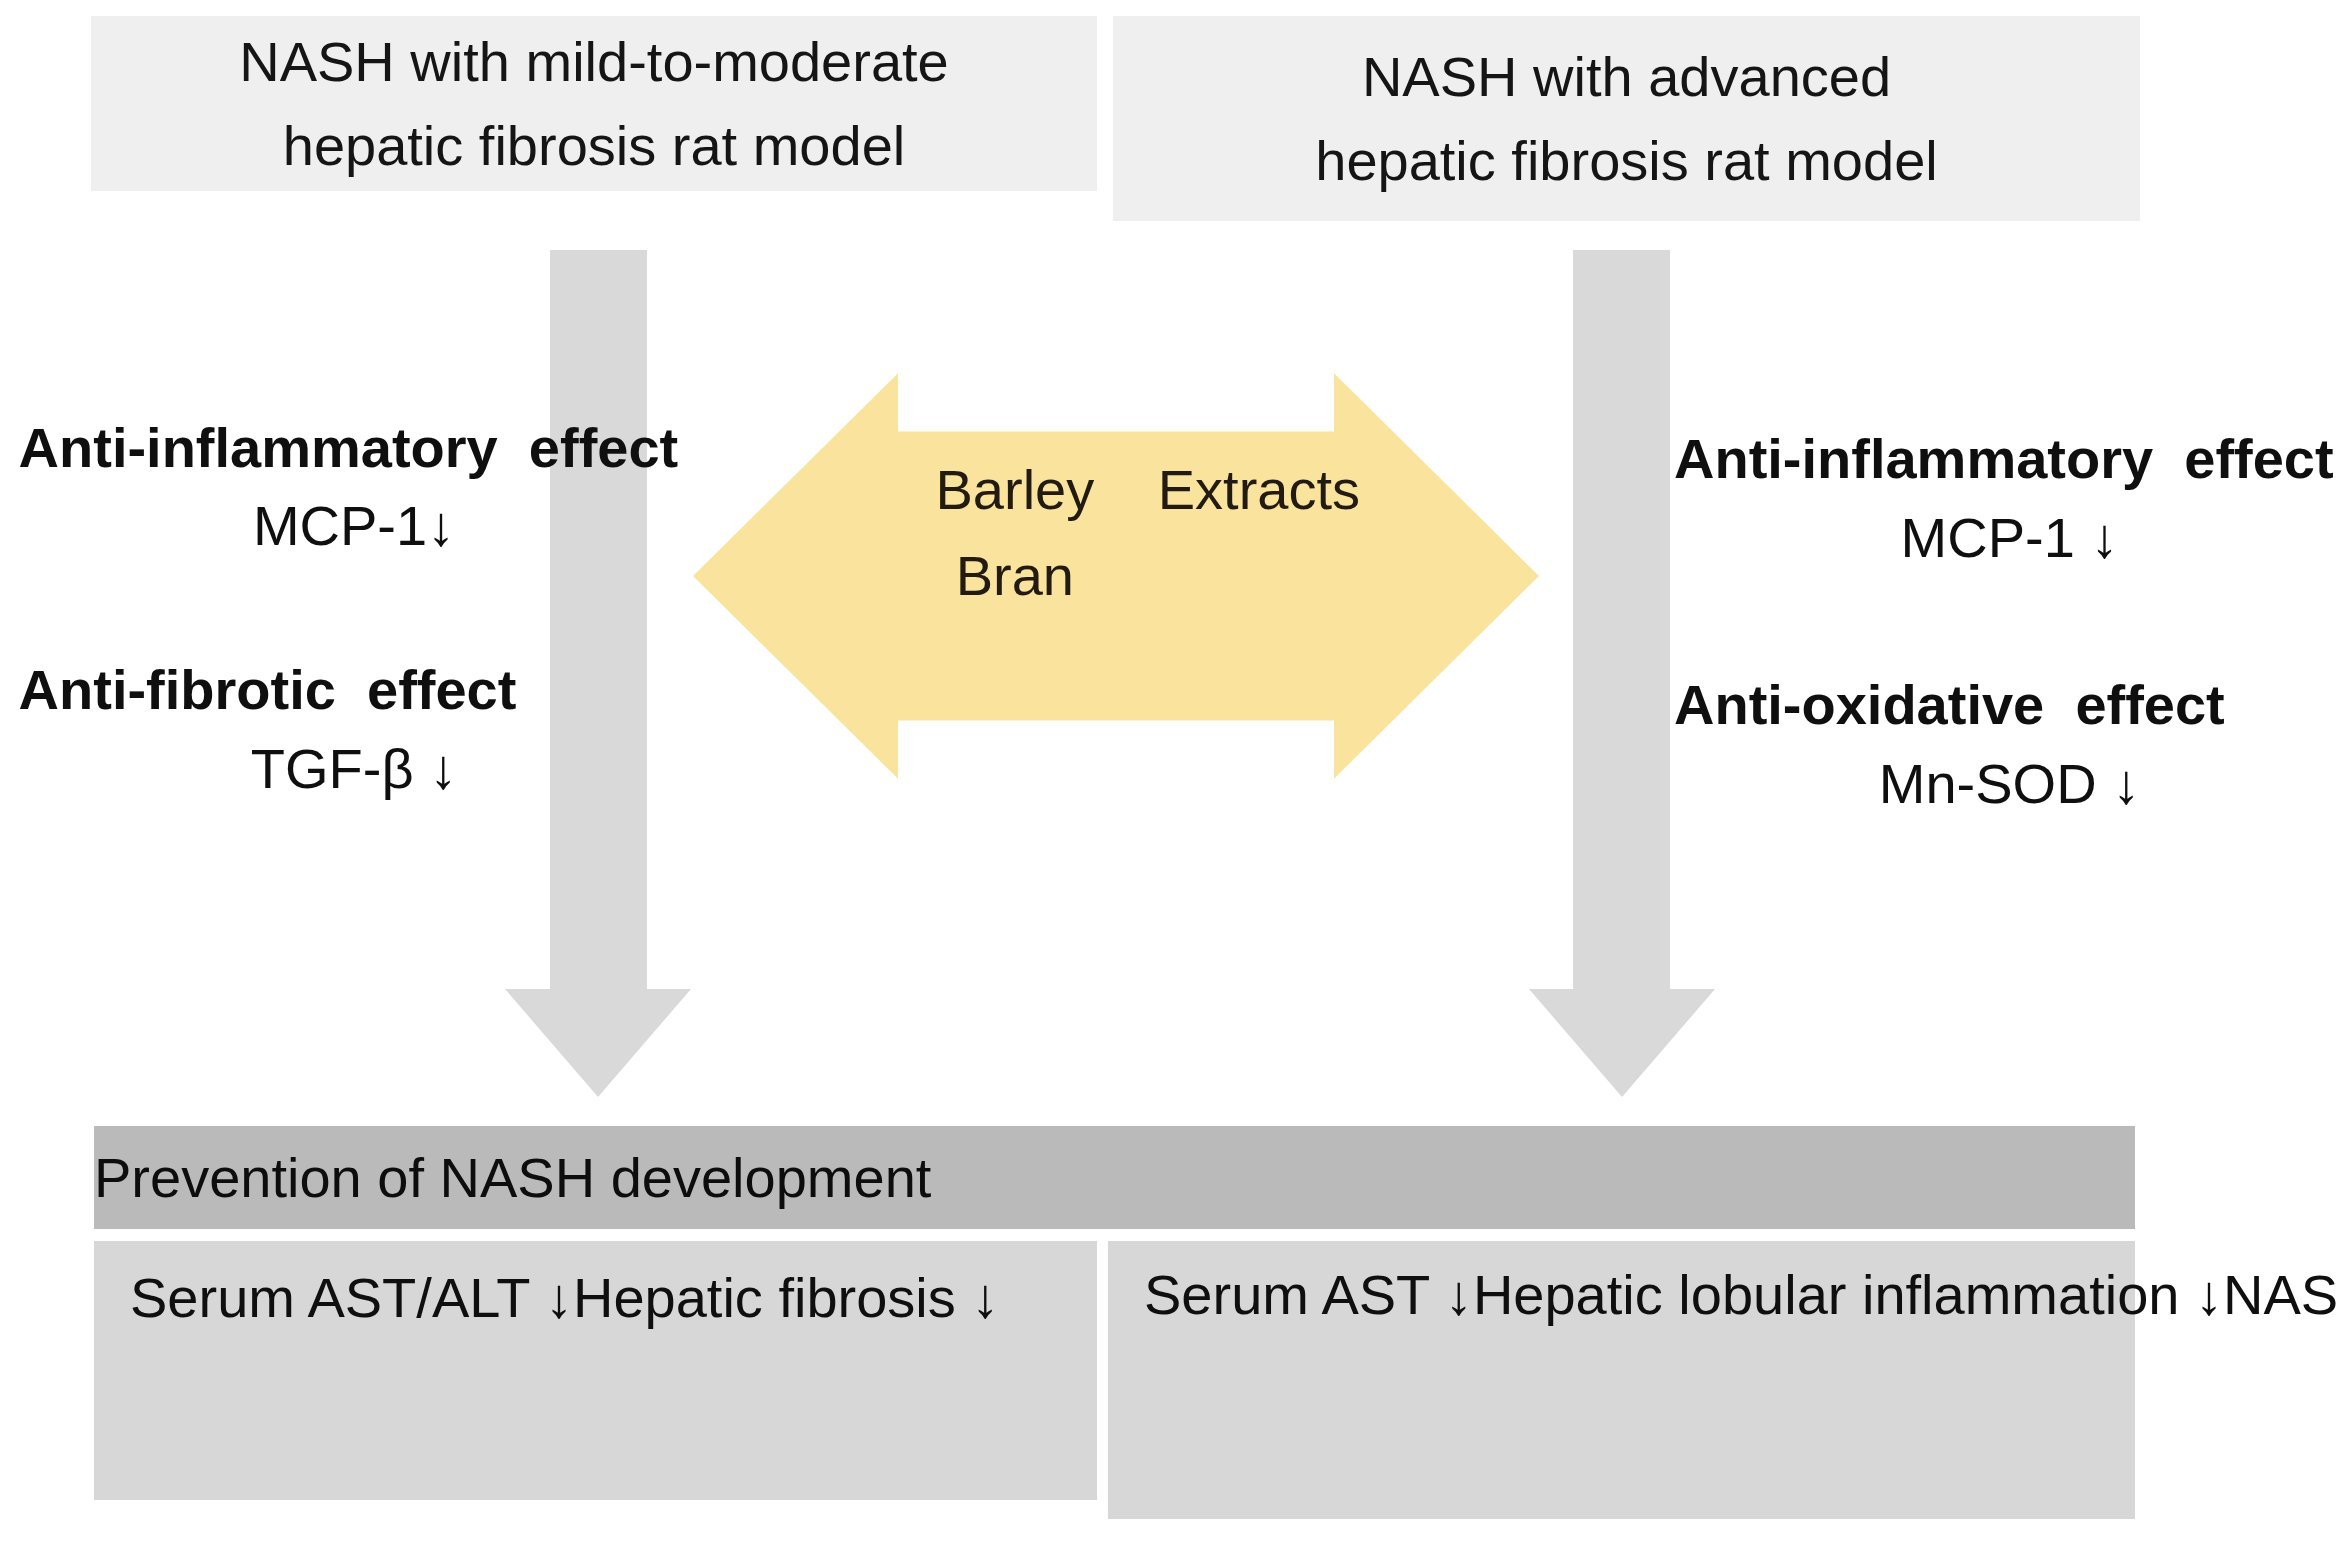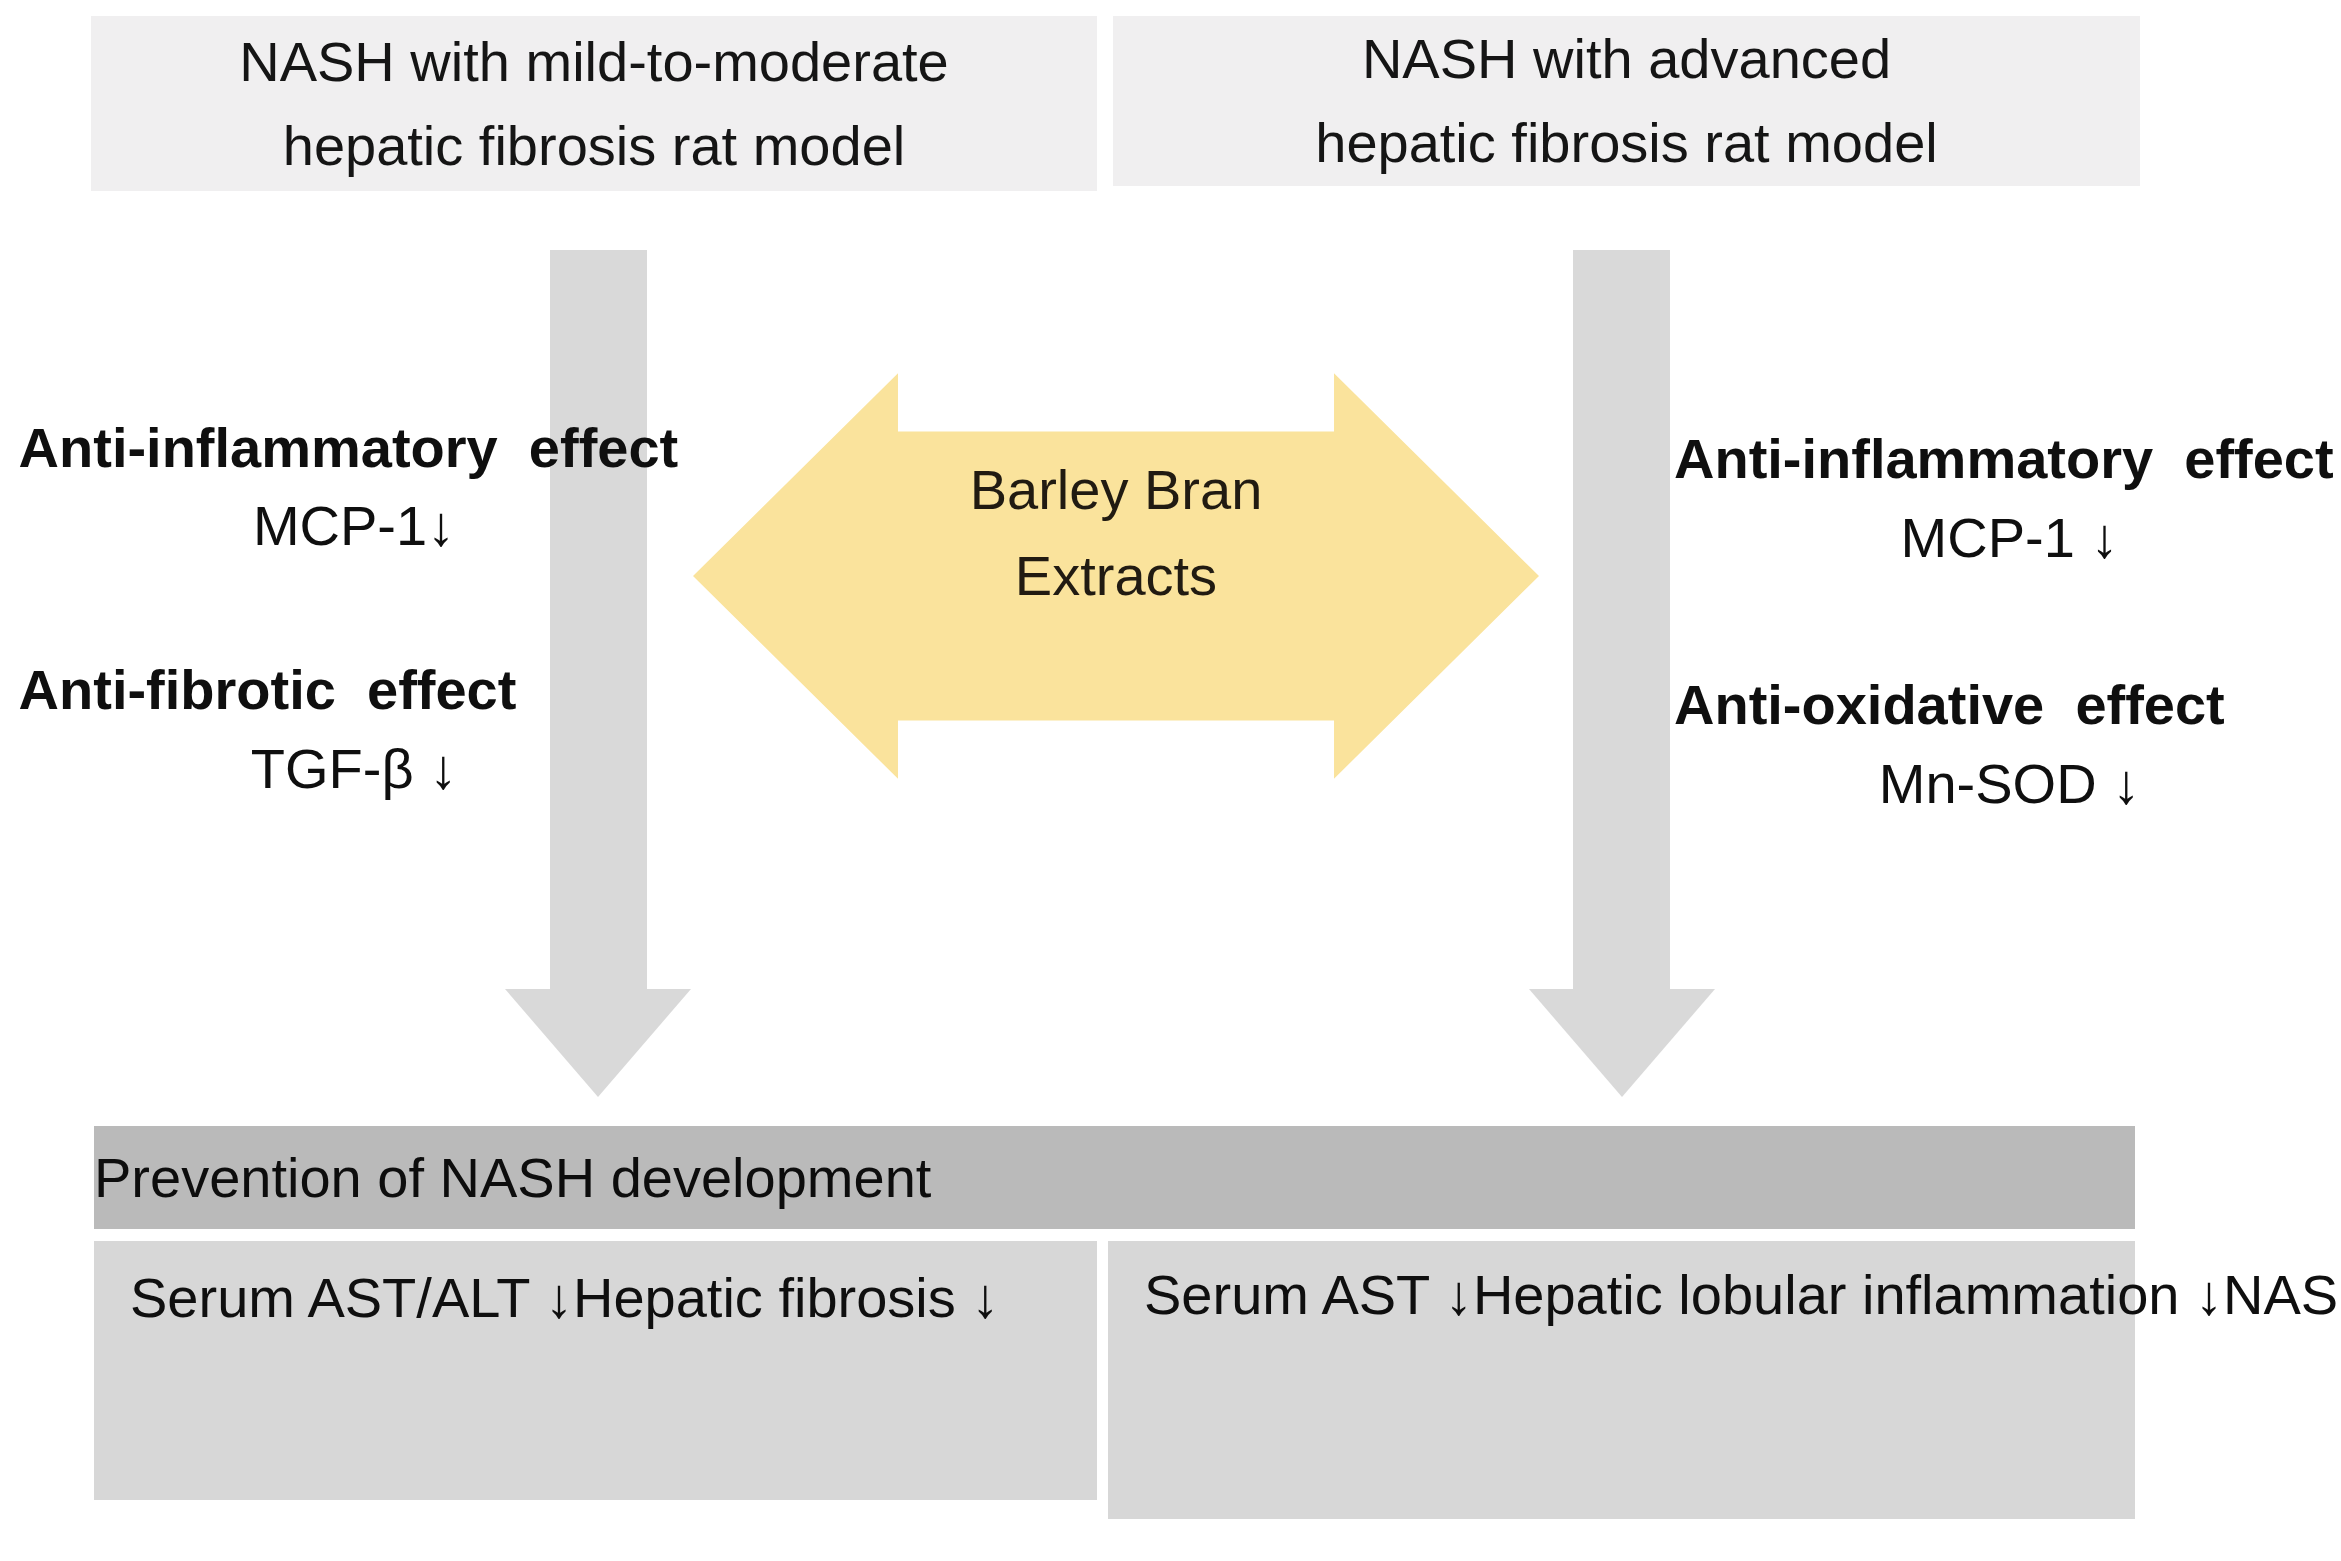--- a/index.html
+++ b/index.html
@@ -7,37 +7,37 @@
     position:relative;width:2342px;height:1561px;background:#ffffff;overflow:hidden;
     font-family:"Liberation Sans", sans-serif;color:#1a1a1a;
   }
   
   .model-box{
     position:absolute;top:16.4px;height:175px;background:#f0eff0;
     display:flex;flex-direction:column;align-items:center;justify-content:center;
     font-size:56px;line-height:84px;color:#151515;text-align:center;
   }
   .model-box.left{left:91px;width:1006px;}
-  .model-box.right{left:1113px;width:1027px;height:170px;}
+  .model-box.right{left:1113px;width:1027px;height:205px;}
   
   .down-arrow-body{position:absolute;top:250px;width:97px;height:739px;background:#d9d9d9;}
   .down-arrow-body.left{left:550px;}
   .down-arrow-body.right{left:1573px;}
   .down-arrow-head{
     position:absolute;top:989px;width:0;height:0;
     border-left:93px solid transparent;border-right:93px solid transparent;
     border-top:108px solid #d9d9d9;
   }
   .down-arrow-head.left{left:505px;}
   .down-arrow-head.right{left:1529px;}
   
   #center-arrow-svg{position:absolute;left:693px;top:373px;width:846px;height:406px;}
   #center-arrow-text{
     position:absolute;left:872px;top:447px;width:488px;height:257px;
-    display:flex;flex-direction:column;
+    display:flex;flex-direction:row;
   }
   .ca-line{height:86px;line-height:86px;font-size:56px;text-align:center;color:#211b12;}
   
   .fx{position:absolute;height:69px;line-height:69px;font-size:56px;color:#0f0f0f;white-space:pre;}
   .fx.bold{font-weight:bold;}
   .fx.centered{text-align:center;}
   #lfx1{left:18.6px;top:413px;width:693px;}
   #lfx2{left:0px;top:491px;width:708px;}
   #lfx3{left:18.6px;top:655px;width:693px;}
   #lfx4{left:0px;top:734px;width:708px;}

